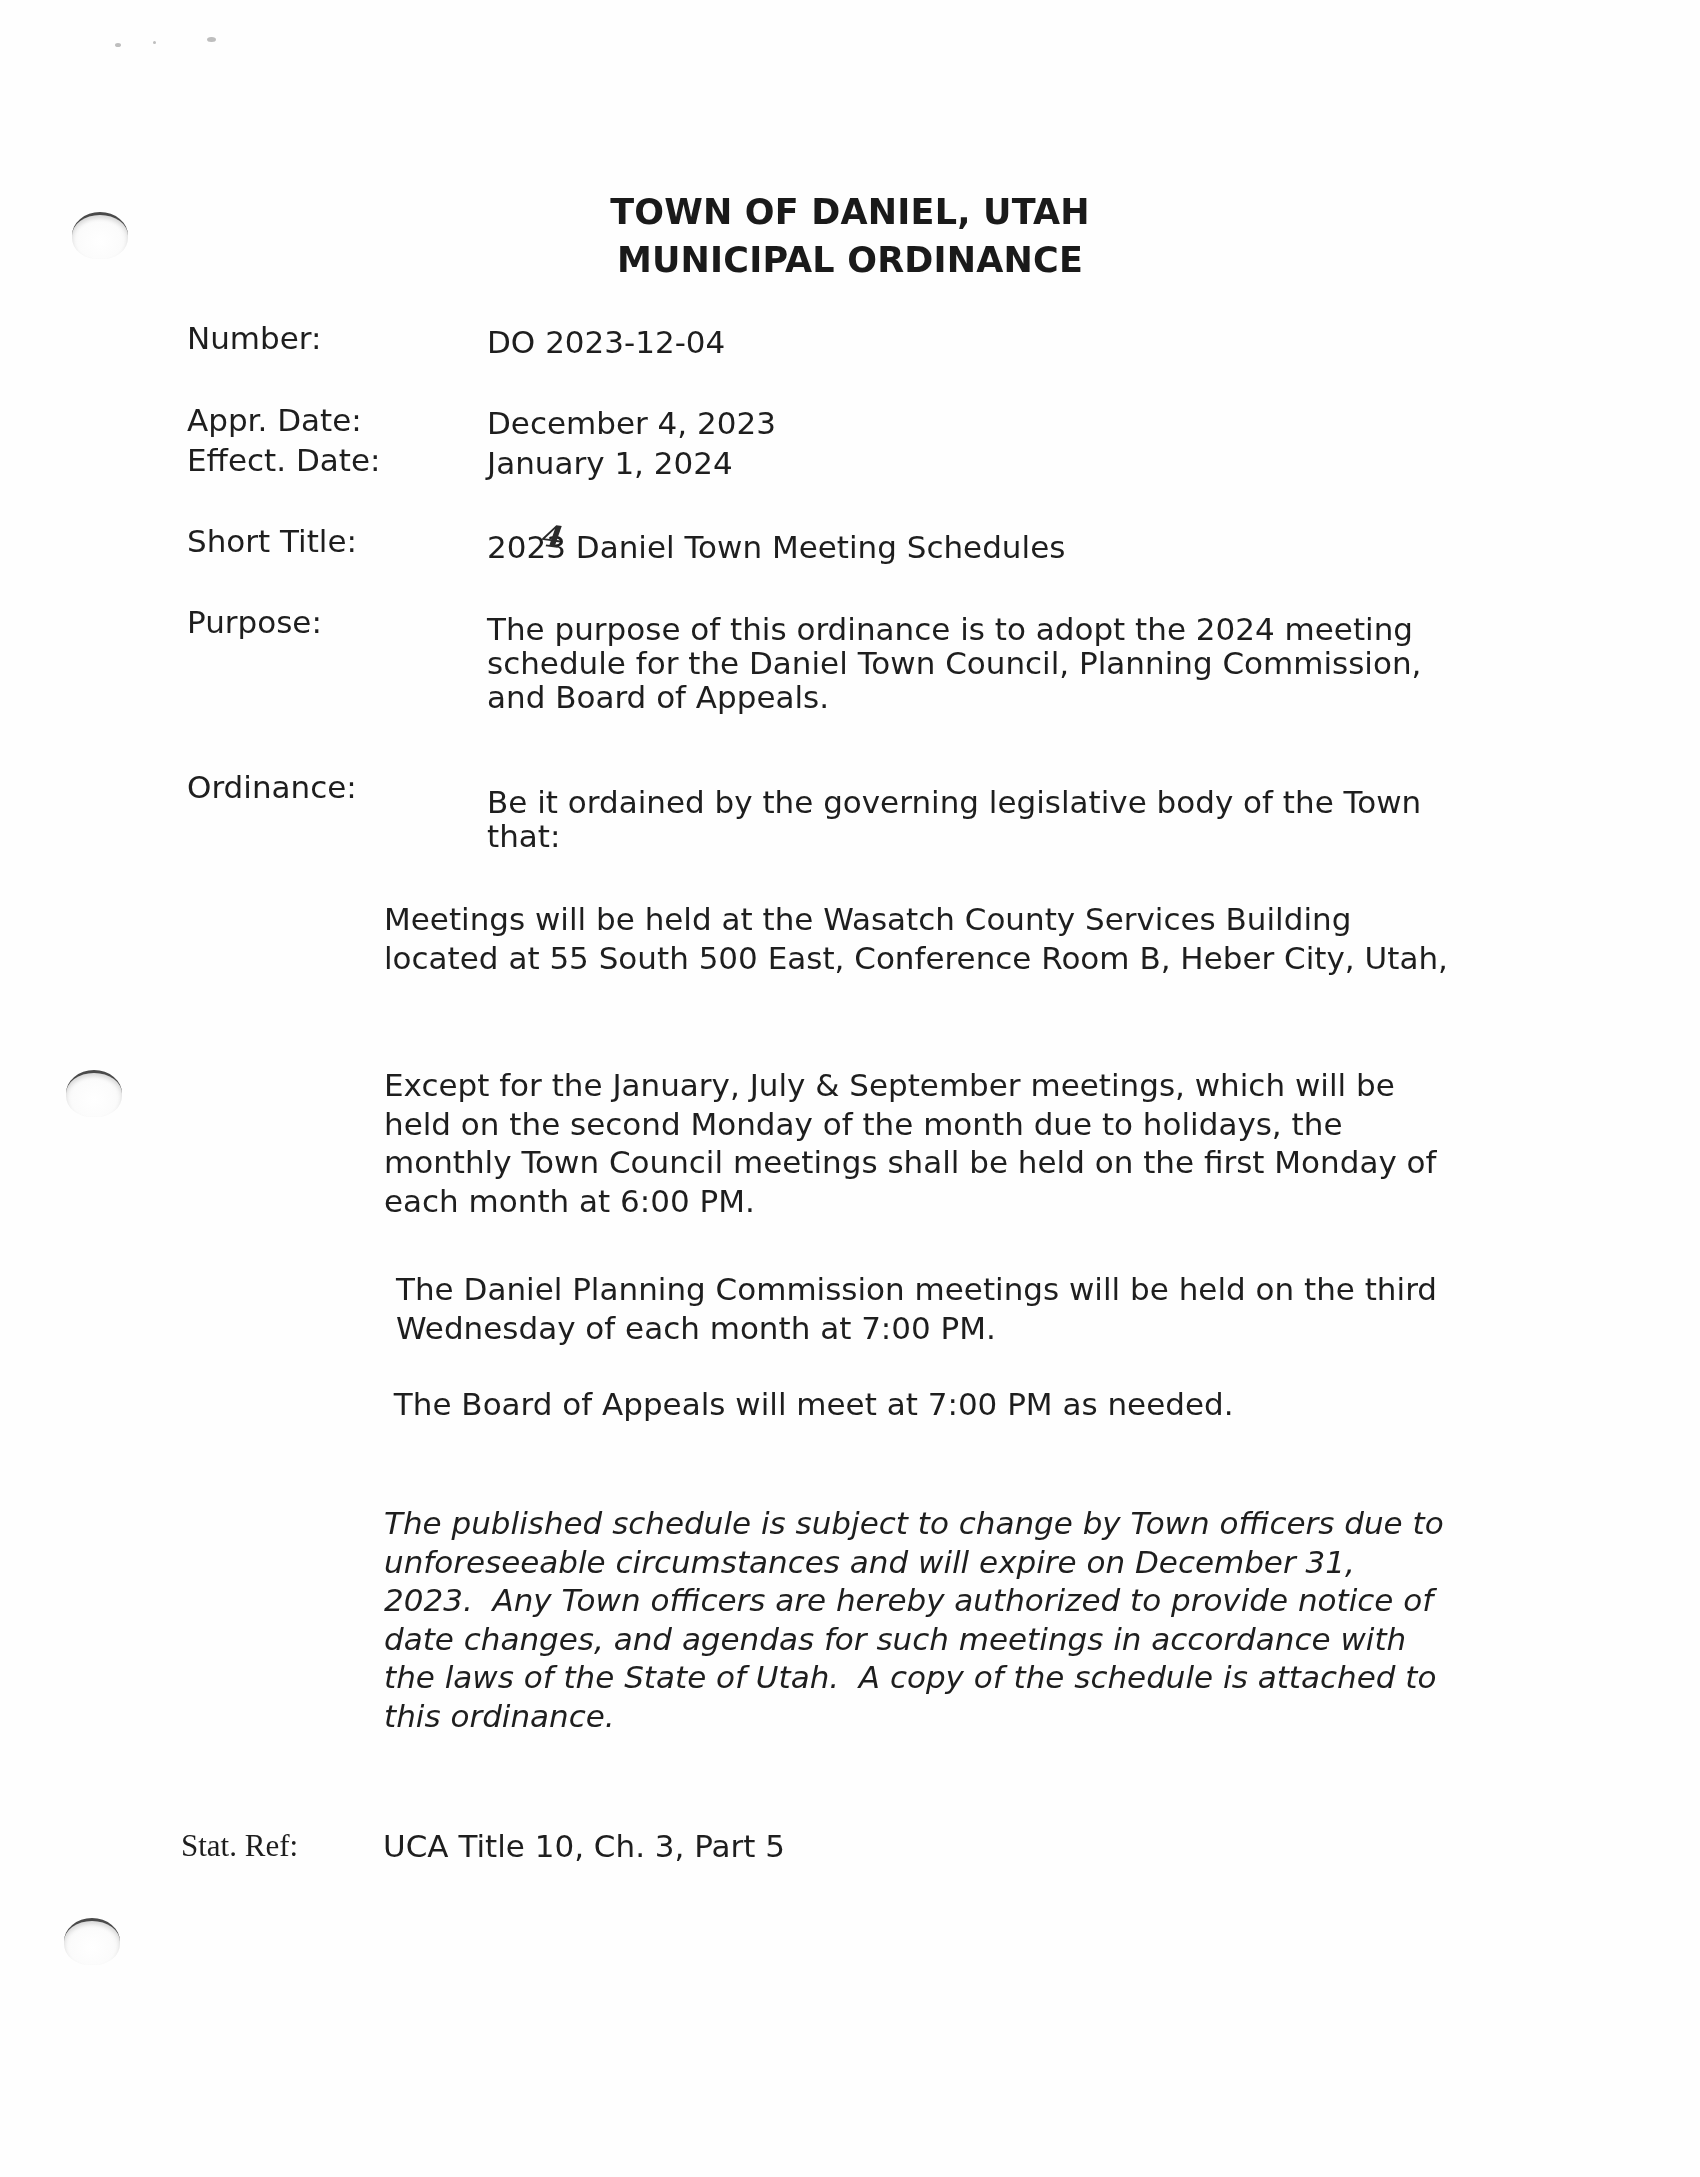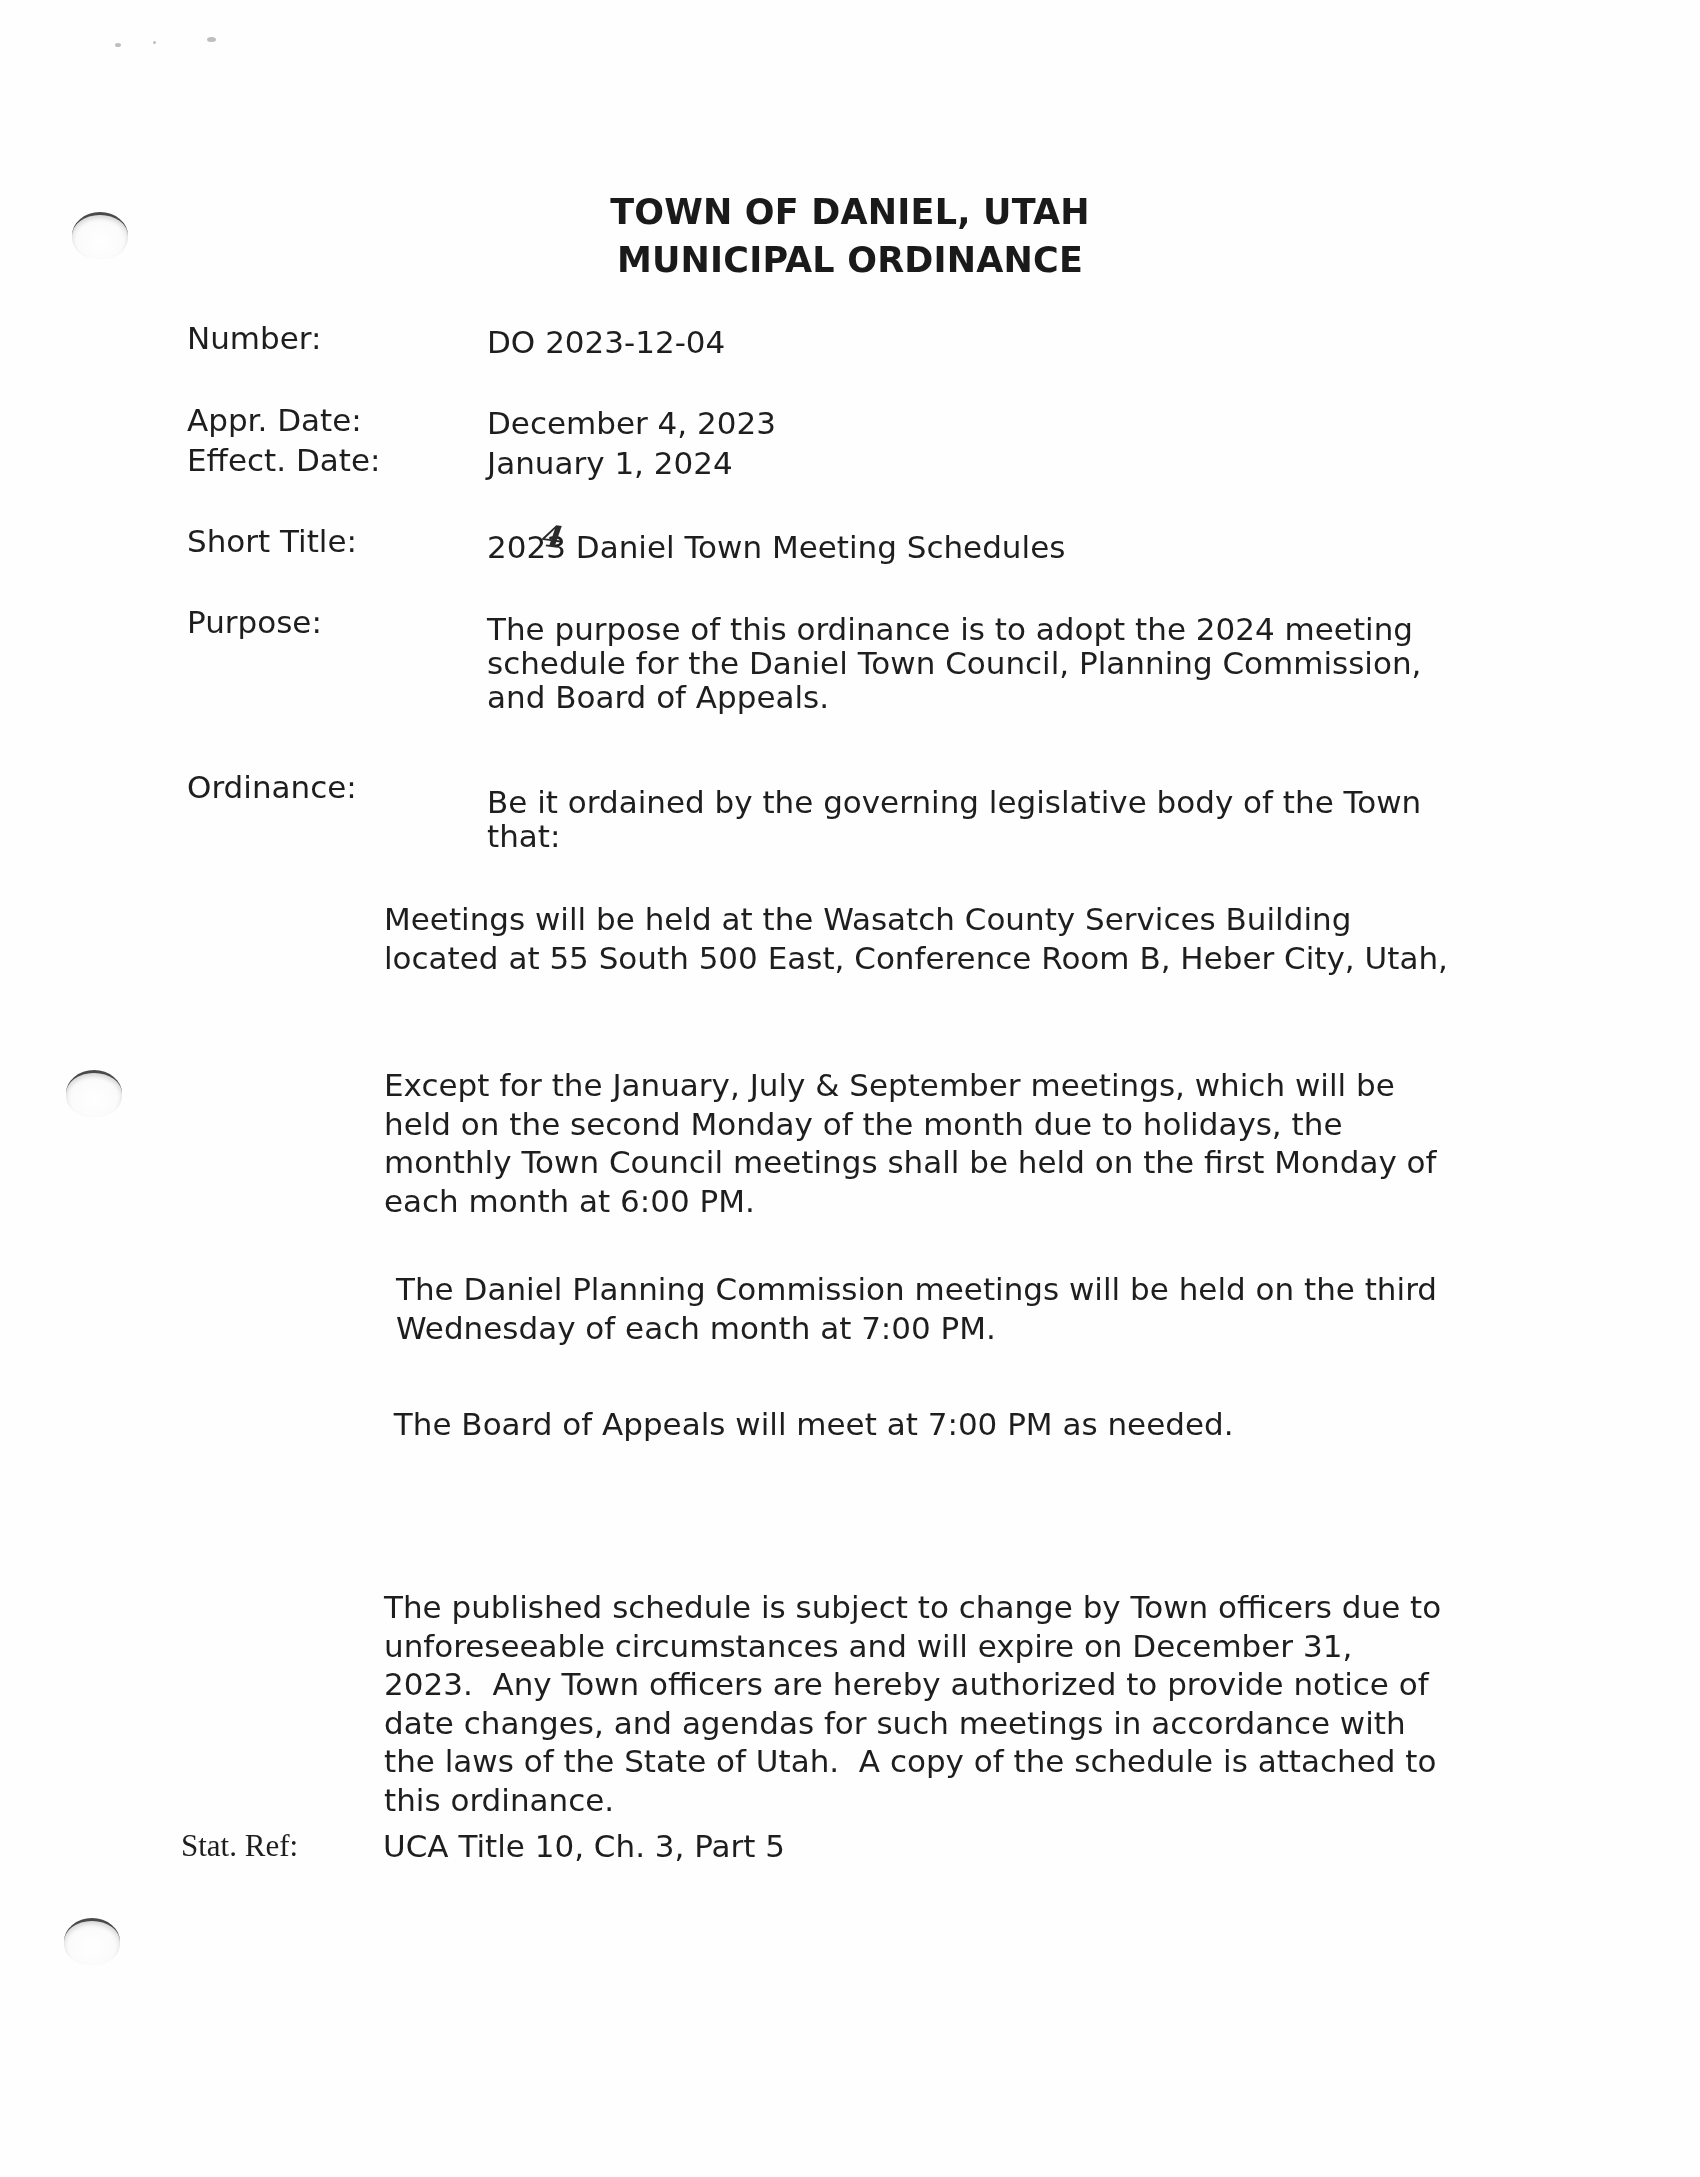--- a/index.html
+++ b/index.html
@@ -172,25 +172,25 @@
     <span class="line">held on the second Monday of the month due to holidays, the</span>
     <span class="line">monthly Town Council meetings shall be held on the first Monday of</span>
     <span class="line">each month at 6:00 PM.</span>
   </div>
 
   <div class="para" style="top:1270px;margin-left:12px;">
     <span class="line">The Daniel Planning Commission meetings will be held on the third</span>
     <span class="line">Wednesday of each month at 7:00 PM.</span>
   </div>
 
-  <div class="para" style="top:1385px;margin-top:20px;">
+  <div class="para" style="top:1385px;">
     <span class="line" style="white-space:pre;"> The Board of Appeals will meet at 7:00 PM as needed.</span>
   </div>
 
-  <div class="para" style="top:1588px;">
+  <div class="para" style="top:1504px;font-style:italic;">
     <span class="line">The published schedule is subject to change by Town officers due to</span>
     <span class="line">unforeseeable circumstances and will expire on December 31,</span>
     <span class="line" style="white-space:pre;">2023.  Any Town officers are hereby authorized to provide notice of</span>
     <span class="line">date changes, and agendas for such meetings in accordance with</span>
     <span class="line" style="white-space:pre;">the laws of the State of Utah.  A copy of the schedule is attached to</span>
     <span class="line">this ordinance.</span>
   </div>
 
   <div class="row" style="top:1826px;">
     <span class="label" style="left:181px;font-family:Liberation Serif, serif;">Stat. Ref:</span>

